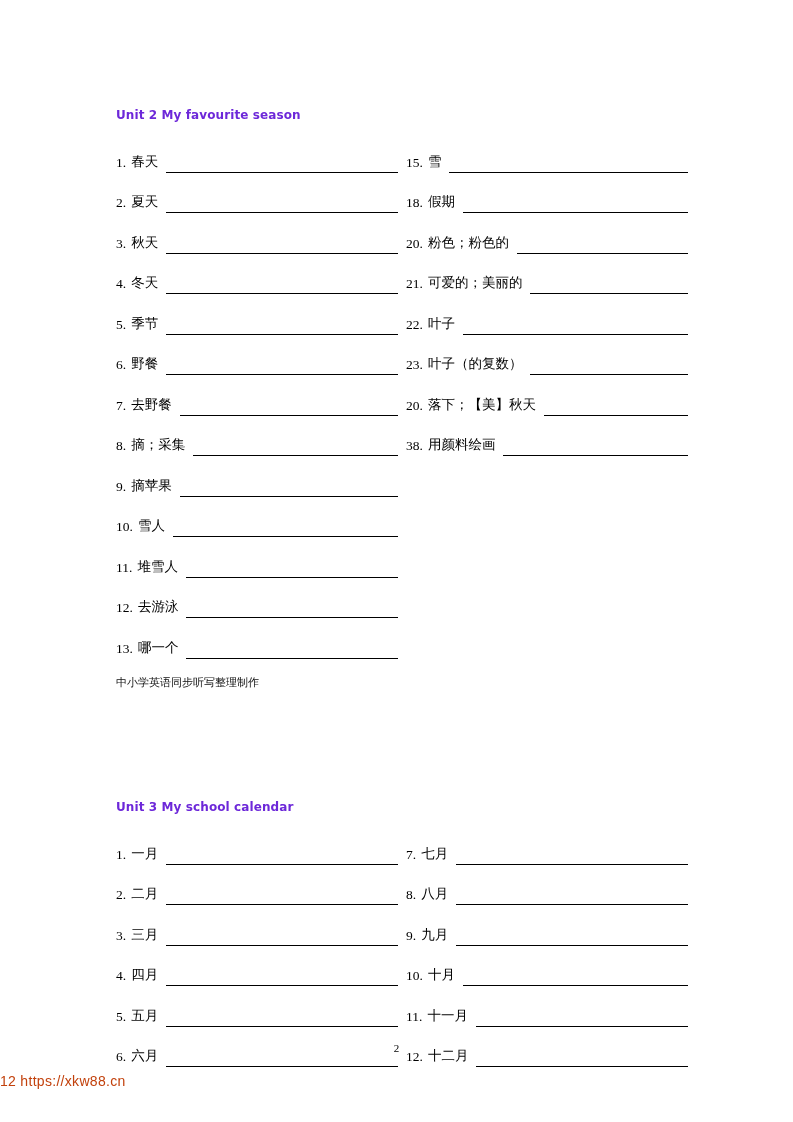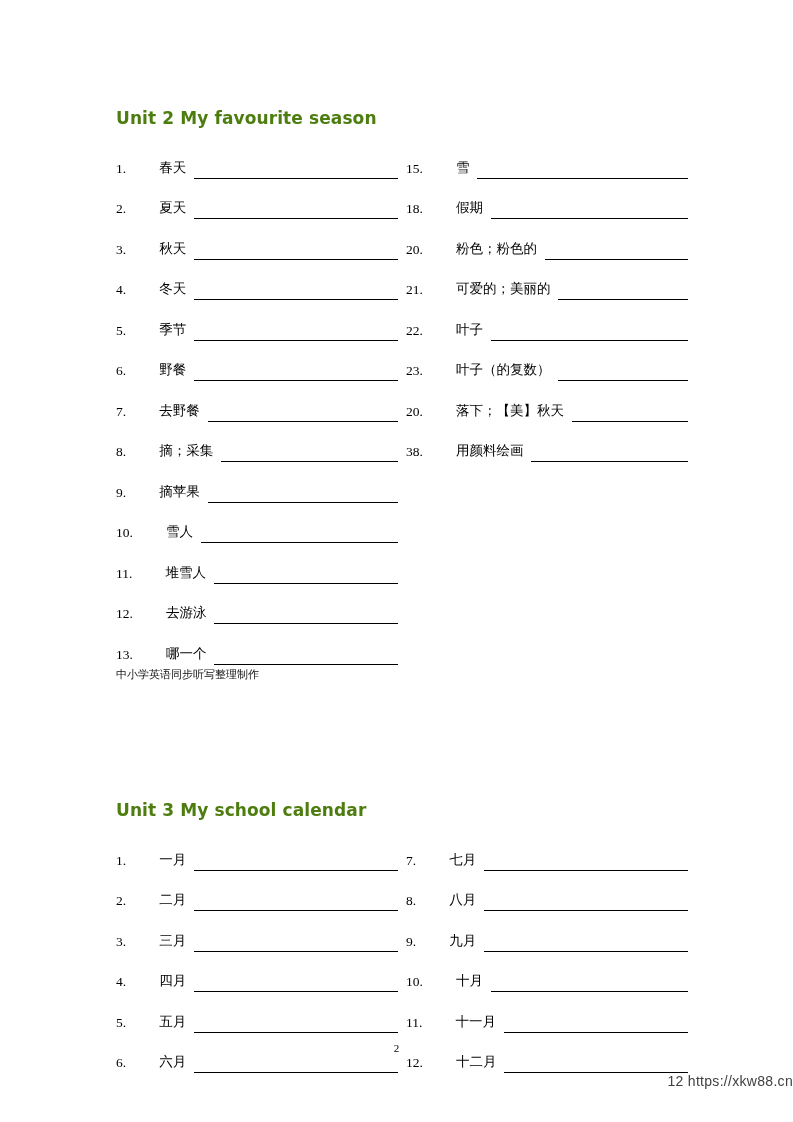--- a/index.html
+++ b/index.html
@@ -21,24 +21,24 @@
     width: 793px;
     height: 1122px;
   }
   .section {
     position: absolute;
     left: 116px;
     width: 580px;
   }
   .section-title {
     font-family: "DejaVu Sans", "Liberation Sans", sans-serif;
-    font-size: 17px;
+    font-size: 12px;
     font-weight: 700;
     letter-spacing: 0.1px;
-    color: #4d7c0f;
+    color: #6d28d9;
     margin-bottom: 10px;
   }
   .cols {
     display: flex;
     flex-direction: row;
     align-items: flex-start;
   }
   .col {
     display: flex;
     flex-direction: column;
@@ -58,52 +58,51 @@
     font-size: 13.5px;
     white-space: nowrap;
     padding-bottom: 2px;
   }
   .word {
     font-family: Liberation Mono, monospace;
     font-size: 13.5px;
     white-space: nowrap;
     padding-left: 5px;
     padding-bottom: 2px;
-    margin-left: 28px;
   }
   .blank {
     flex: 1 1 auto;
     border-bottom: 1.2px solid #000000;
     margin-left: 8px;
     margin-right: 8px;
     height: 15px;
   }
   .credit {
     font-family: "DejaVu Sans", "Liberation Sans", sans-serif;
     font-size: 11px;
     color: #111111;
-    margin-top: 2px;
+    margin-top: 16px;
   }
   .page-number {
     position: absolute;
     left: 0;
     width: 793px;
     text-align: center;
     font-family: "Liberation Serif", serif;
     font-size: 11px;
     color: #000000;
   }
   .footer-url {
     position: absolute;
     left: 0;
     width: 793px;
-    text-align: right;
+    text-align: left;
     font-family: "Liberation Sans", sans-serif;
     font-size: 14px;
-    color: #404040;
+    color: #c2410c;
     letter-spacing: 0.3px;
   }
 </style>
 </head>
 <body>
 
 <div class="page">
 
   <div class="section" style="top:108px;">
     <div class="section-title">Unit 2 My favourite season</div>

